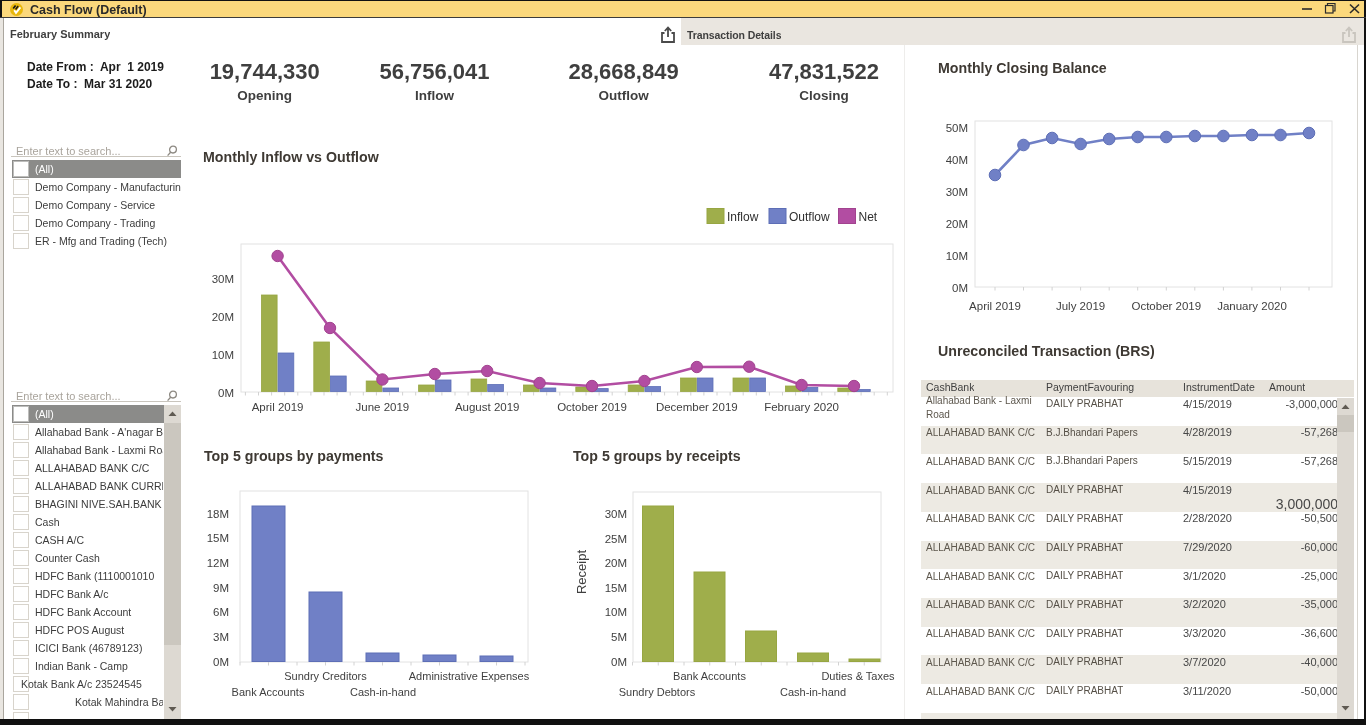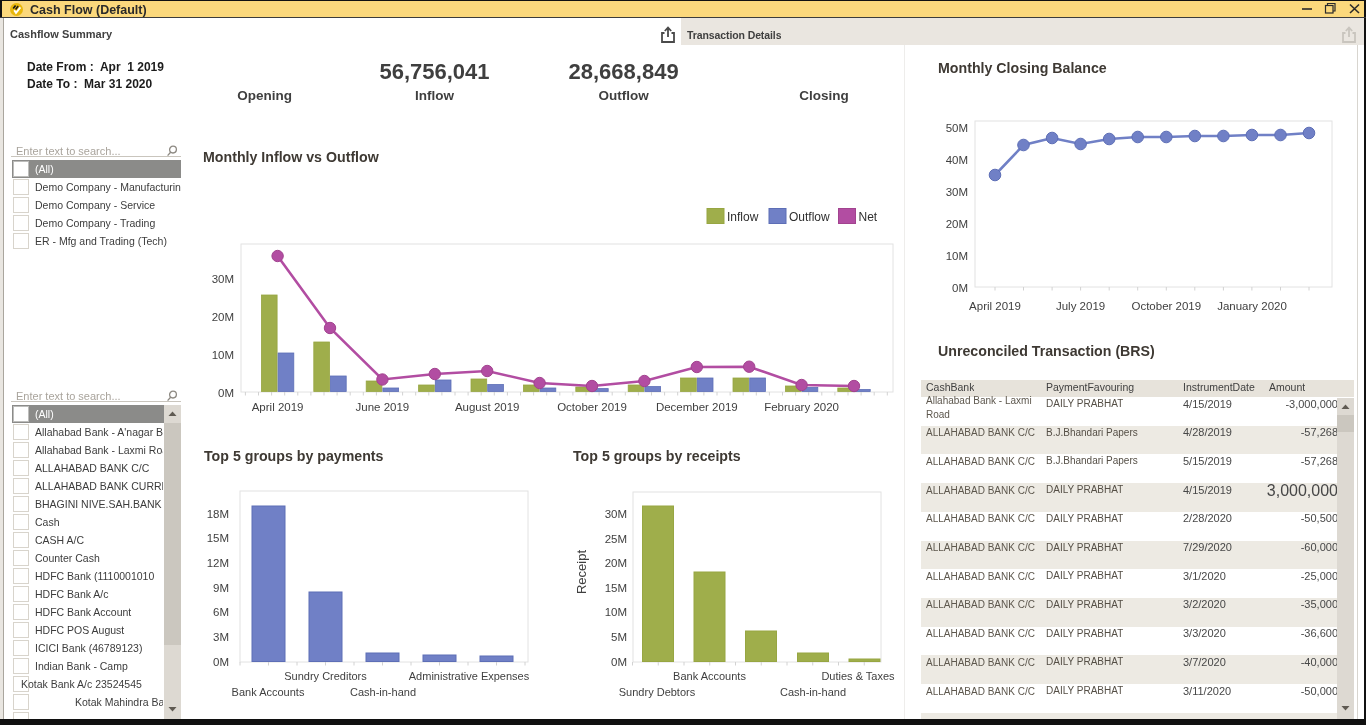--- a/index.html
+++ b/index.html
@@ -19,21 +19,21 @@
 <path d="M4.2 7.2 L6.0 9.8 L10.4 4.4" stroke="#fff" stroke-width="1.9" fill="none"></path>
 </svg>
 <div class="abs nowrap" style="left:30px;top:3px;font-size:12.5px;font-weight:bold;color:#2a2a2a;">Cash Flow (Default)</div>
 <svg class="abs" style="left:1295px;top:0px;" width="71" height="17" viewBox="0 0 71 17">
 <path d="M7 9 H17" stroke="#2b2b2b" stroke-width="1.6"></path>
 <rect x="30.5" y="5.5" width="7.5" height="7.5" fill="none" stroke="#2b2b2b" stroke-width="1.2"></rect>
 <path d="M32.5 5.5 V3.5 H40 V11 H38" fill="none" stroke="#2b2b2b" stroke-width="1.2"></path>
 <path d="M55 4.5 L64 13 M64 4.5 L55 13" stroke="#2b2b2b" stroke-width="1.6"></path>
 </svg>
 <div class="abs" style="left:681px;top:18px;width:683px;height:27px;background:#eae6e0;"></div>
-<div class="abs nowrap" style="left:10px;top:28px;font-size:11px;font-weight:bold;color:#3f3f3f;">Cashflow Summary</div>
+<div class="abs nowrap" style="left:10px;top:28px;font-size:11px;font-weight:bold;color:#3f3f3f;">February Summary</div>
 <div class="abs nowrap" style="left:687px;top:28.5px;font-size:10.5px;letter-spacing:-0.1px;font-weight:bold;color:#3f3f3f;">Transaction Details</div>
 <svg class="abs" style="left:659px;top:25.5px;" width="18" height="18" viewBox="0 0 18 18">
 <path d="M3 7 H5.5 M12.5 7 H15 V16 H3 V7 H5.5" fill="none" stroke="#4a4a4a" stroke-width="1.8"></path>
 <path d="M9 11 V2.2 M5.8 5 L9 1.6 L12.2 5" fill="none" stroke="#4a4a4a" stroke-width="1.8"></path>
 </svg>
 <svg class="abs" style="left:1340px;top:25.5px;" width="18" height="18" viewBox="0 0 18 18">
 <path d="M3 7 H5.5 M12.5 7 H15 V16 H3 V7 H5.5" fill="none" stroke="#c9c5be" stroke-width="1.8"></path>
 <path d="M9 11 V2.2 M5.8 5 L9 1.6 L12.2 5" fill="none" stroke="#c9c5be" stroke-width="1.8"></path>
 </svg>
 <div class="abs" style="left:1356.5px;top:45px;width:1px;height:674px;background:#d8d5cf;"></div>
@@ -103,25 +103,27 @@
     <div class="abs nowrap" style="left:35px;top:695.5px;width:128px;font-size:10.5px;color:#3c3c3c;padding-left:40px;">Kotak Mahindra Bank A/c</div>
 <div class="abs" style="left:13px;top:711.5px;width:16px;height:16px;background:#fff;border:1px solid #d8d4cc;"></div>
 <div class="abs" style="left:164px;top:404.5px;width:17px;height:314.5px;background:#ddd9d2;"></div>
 <div class="abs" style="left:164px;top:422.5px;width:17px;height:222px;background:#cbc7bf;"></div>
 <svg class="abs" style="left:164px;top:404.5px;" width="17" height="18" viewBox="0 0 17 18">
       <path d="M4.5 11 L8.5 6.5 L12.5 11 Z" fill="#5f5a52"></path>
     </svg>
 <svg class="abs" style="left:164px;top:700px;" width="17" height="18" viewBox="0 0 17 18">
       <path d="M4.5 7 L12.5 7 L8.5 11.5 Z" fill="#5f5a52"></path>
     </svg>
+<div class="abs nowrap" style="left:154.7px;top:59px;width:220px;text-align:center;font-size:22px;font-weight:bold;color:#3f3f3f;">19,744,330</div>
 <div class="abs nowrap" style="left:154.7px;top:88px;width:220px;text-align:center;font-size:13.5px;font-weight:bold;color:#3f3f3f;">Opening</div>
 <div class="abs nowrap" style="left:324.5px;top:59px;width:220px;text-align:center;font-size:22px;font-weight:bold;color:#3f3f3f;">56,756,041</div>
 <div class="abs nowrap" style="left:324.5px;top:88px;width:220px;text-align:center;font-size:13.5px;font-weight:bold;color:#3f3f3f;">Inflow</div>
 <div class="abs nowrap" style="left:513.6px;top:59px;width:220px;text-align:center;font-size:22px;font-weight:bold;color:#3f3f3f;">28,668,849</div>
 <div class="abs nowrap" style="left:513.6px;top:88px;width:220px;text-align:center;font-size:13.5px;font-weight:bold;color:#3f3f3f;">Outflow</div>
+<div class="abs nowrap" style="left:714px;top:59px;width:220px;text-align:center;font-size:22px;font-weight:bold;color:#3f3f3f;">47,831,522</div>
 <div class="abs nowrap" style="left:714px;top:88px;width:220px;text-align:center;font-size:13.5px;font-weight:bold;color:#3f3f3f;">Closing</div>
 <div class="abs nowrap ct" style="left:203px;top:149px;">Monthly Inflow vs Outflow</div>
 <div class="abs nowrap ct" style="left:204px;top:448px;">Top 5 groups by payments</div>
 <div class="abs nowrap ct" style="left:573px;top:448px;">Top 5 groups by receipts</div>
 <div class="abs nowrap ct" style="left:938px;top:60px;">Monthly Closing Balance</div>
 <div class="abs nowrap ct" style="left:938px;top:343px;">Unreconciled Transaction (BRS)</div>
 <svg class="abs" style="left:0;top:0;" width="1366" height="725" viewBox="0 0 1366 725" font-family="Liberation Sans, sans-serif">
       <rect x="241" y="244" width="652" height="148" fill="none" stroke="#e2e2e2" stroke-width="1"></rect>
       <text x="234" y="396.5" text-anchor="end" font-size="11.5" fill="#3f3f3f">0M</text>
       <text x="234" y="358.5" text-anchor="end" font-size="11.5" fill="#3f3f3f">10M</text>
@@ -336,21 +338,21 @@
 <div class="abs nowrap" style="left:1237px;top:426.2px;width:101px;text-align:right;font-size:11px;color:#474747;">-57,268</div>
 <div class="abs" style="left:921px;top:454.4px;width:416px;height:28.7px;background:#ffffff;"></div>
 <div class="abs" style="left:926px;top:454.9px;width:118px;font-size:10px;line-height:14px;color:#5d574d;">ALLAHABAD BANK C/C</div>
 <div class="abs nowrap" style="left:1046px;top:455.4px;font-size:10px;color:#554f46;">B.J.Bhandari Papers</div>
 <div class="abs nowrap" style="left:1183px;top:454.9px;font-size:11px;color:#474747;">5/15/2019</div>
 <div class="abs nowrap" style="left:1237px;top:454.9px;width:101px;text-align:right;font-size:11px;color:#474747;">-57,268</div>
 <div class="abs" style="left:921px;top:483.1px;width:416px;height:28.7px;background:#edeae3;"></div>
 <div class="abs" style="left:926px;top:483.6px;width:118px;font-size:10px;line-height:14px;color:#5d574d;">ALLAHABAD BANK C/C</div>
 <div class="abs nowrap" style="left:1046px;top:484.1px;font-size:10px;color:#554f46;">DAILY PRABHAT</div>
 <div class="abs nowrap" style="left:1183px;top:483.6px;font-size:11px;color:#474747;">4/15/2019</div>
-<div class="abs nowrap" style="left:1237px;top:482px;width:101px;text-align:right;font-size:16px;color:#474747;">3,000,000</div>
+<div class="abs nowrap" style="left:1237px;top:496px;width:101px;text-align:right;font-size:14px;color:#474747;">3,000,000</div>
 <div class="abs" style="left:921px;top:511.8px;width:416px;height:28.7px;background:#ffffff;"></div>
 <div class="abs" style="left:926px;top:512.3px;width:118px;font-size:10px;line-height:14px;color:#5d574d;">ALLAHABAD BANK C/C</div>
 <div class="abs nowrap" style="left:1046px;top:512.8px;font-size:10px;color:#554f46;">DAILY PRABHAT</div>
 <div class="abs nowrap" style="left:1183px;top:512.3px;font-size:11px;color:#474747;">2/28/2020</div>
 <div class="abs nowrap" style="left:1237px;top:512.3px;width:101px;text-align:right;font-size:11px;color:#474747;">-50,500</div>
 <div class="abs" style="left:921px;top:540.5px;width:416px;height:28.7px;background:#edeae3;"></div>
 <div class="abs" style="left:926px;top:541.0px;width:118px;font-size:10px;line-height:14px;color:#5d574d;">ALLAHABAD BANK C/C</div>
 <div class="abs nowrap" style="left:1046px;top:541.5px;font-size:10px;color:#554f46;">DAILY PRABHAT</div>
 <div class="abs nowrap" style="left:1183px;top:541.0px;font-size:11px;color:#474747;">7/29/2020</div>
 <div class="abs nowrap" style="left:1237px;top:541.0px;width:101px;text-align:right;font-size:11px;color:#474747;">-60,000</div>

